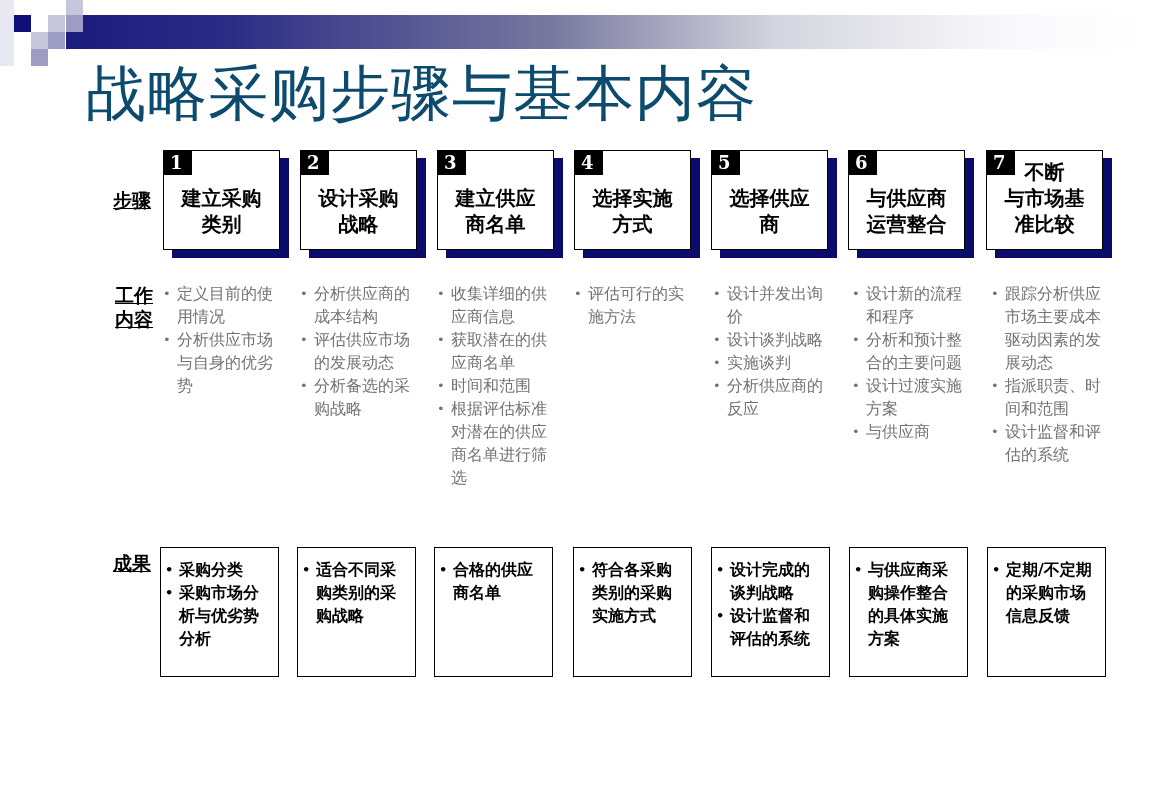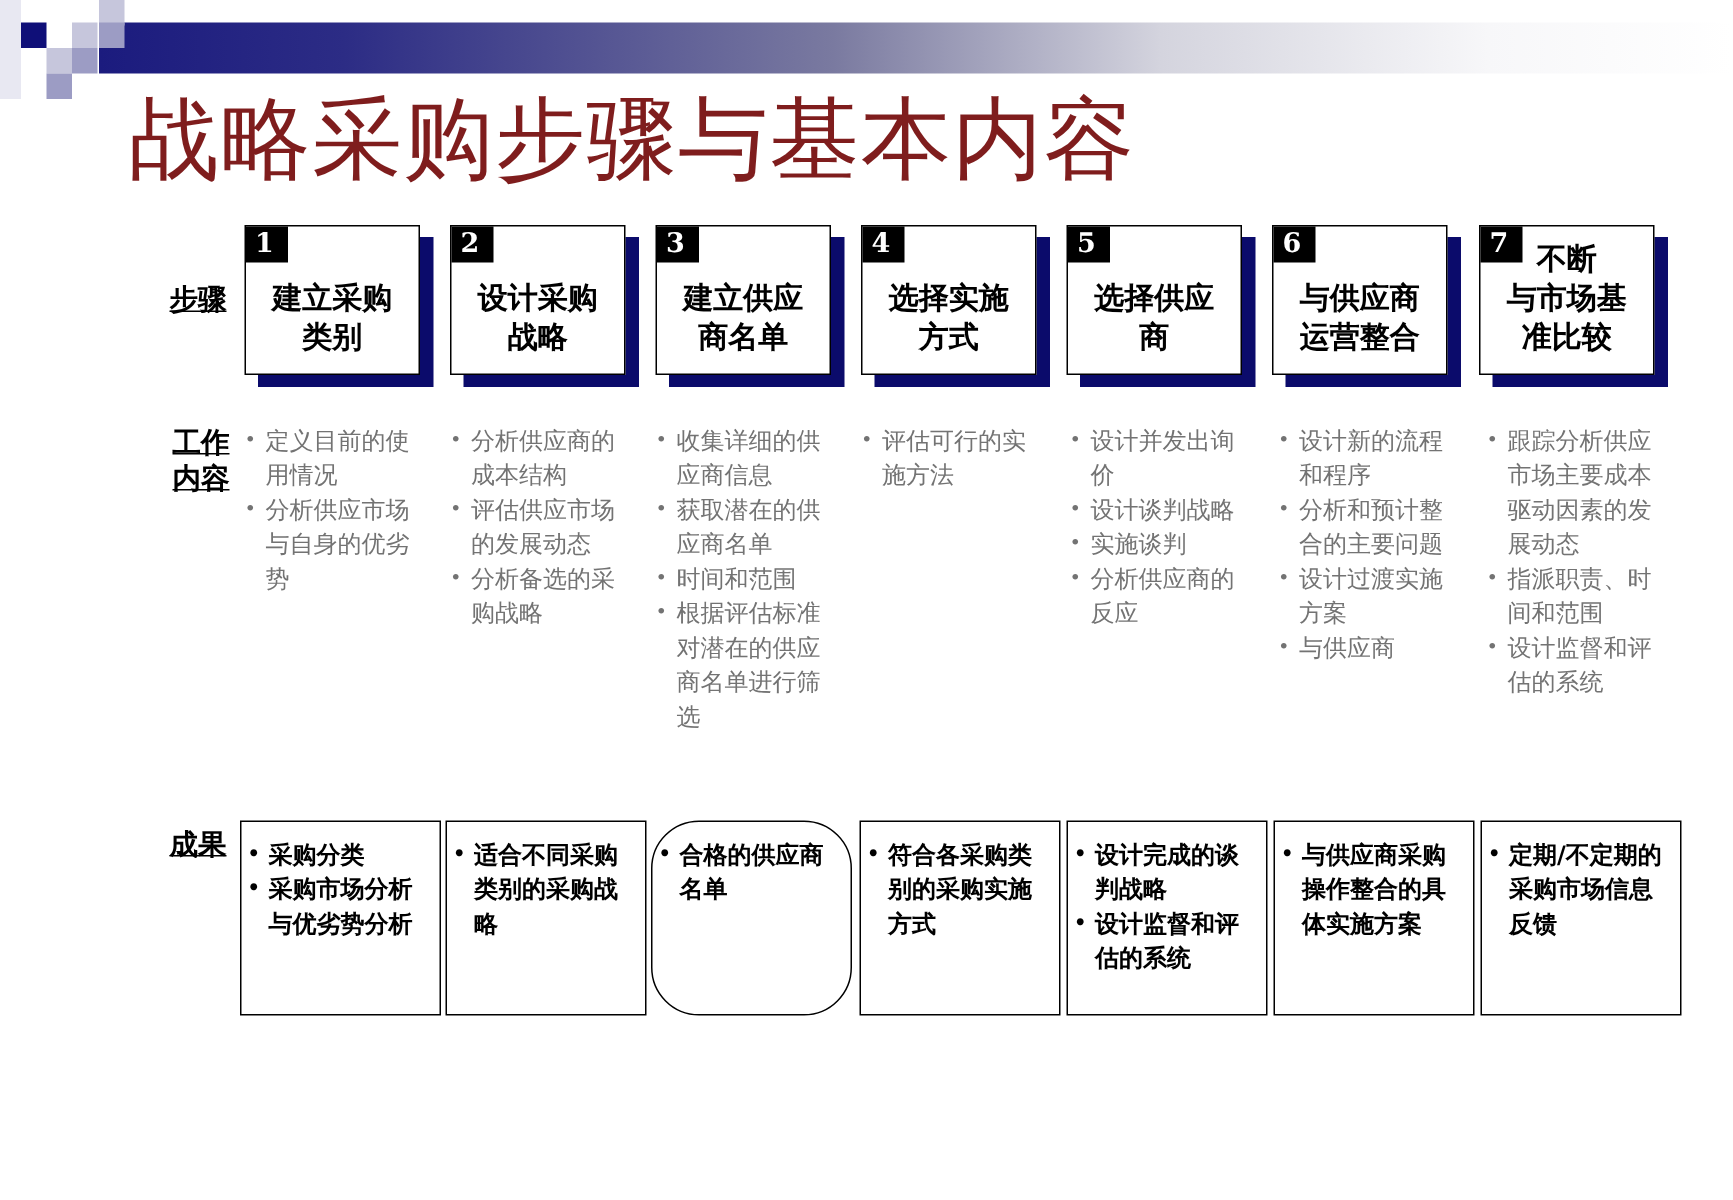--- a/index.html
+++ b/index.html
@@ -4,21 +4,21 @@
 <style>
   html, body { margin:0; padding:0; background:#ffffff; }
   body { width:1155px; height:800px; position:relative; overflow:hidden;
          font-family:"DejaVu Sans","Liberation Sans",sans-serif; color:#000; }
 
   
   .bar { position:absolute; left:66px; top:15px; width:1089px; height:34px;
          background:linear-gradient(to right,#1b1b7e 0%,#2c2c85 15%,#7a7aa0 45%,#d4d4de 65%,#f7f7f9 85%,#ffffff 100%); }
   .sq { position:absolute; width:17px; height:17px; }
   .title { position:absolute; left:86px; top:58px; font-family:"DejaVu Serif","Liberation Serif",serif;
-           font-size:60px; line-height:70px; letter-spacing:1px; color:#7f1d1d; }
+           font-size:60px; line-height:70px; letter-spacing:1px; color:#0c4a6e; }
 
   
   .rowlabel { position:absolute; font-weight:bold; font-size:19px; line-height:24px;
               text-decoration:underline; color:#000; }
 
   
   .step { position:absolute; top:150px; width:117px; height:100px; }
   .step .shadow { position:absolute; left:9px; top:8px; width:117px; height:100px; background:#0b0b6b; }
   .step .box { position:absolute; left:0; top:0; width:115px; height:98px; background:#fff; border:1px solid #000; }
   .step .num { position:absolute; left:0; top:0; width:28px; height:24px; background:#000; color:#fff;
@@ -28,21 +28,21 @@
                font-size:20px; line-height:26px; white-space:pre-line; }
   .step .lbl.top7 { top:8px; }
 
   
   .work { position:absolute; top:282px; width:118px; font-size:16px; line-height:23px; color:#737373; }
   .work ul, .res ul { list-style:none; margin:0; padding:0; }
   .work li, .res li { position:relative; padding-left:14px; }
   .work li::before, .res li::before { content:"•"; position:absolute; left:0; top:0; font-size:13px; }
 
   
-  .res { position:absolute; top:547px; width:134px; height:130px; border:1px solid #000;
+  .res { position:absolute; top:547px; width:119px; height:130px; border:1px solid #000;
          box-sizing:border-box; padding:10px 4px 0 4px; font-weight:bold; font-size:16px; line-height:23px; }
 </style>
 </head>
 <body>
 
 <div class="bar"></div>
 <div class="sq" style="left:0;top:0;width:14px;height:66px;background:#e8e8f2;"></div>
 <div class="sq" style="left:14px;top:15px;background:#0f0f78;"></div>
 <div class="sq" style="left:48px;top:15px;background:#c6c6dc;"></div>
 <div class="sq" style="left:66px;top:0;background:#c6c6dc;"></div>
@@ -177,21 +177,21 @@
       <ul>
         <li>采购分类</li>
         <li>采购市场分析与优劣势分析</li>
       </ul>
     </div>
     <div class="res" style="left: 297px;">
       <ul>
         <li>适合不同采购类别的采购战略</li>
       </ul>
     </div>
-    <div class="res" style="left: 434px; border-radius: 32px;">
+    <div class="res" style="left: 434px;">
       <ul>
         <li>合格的供应商名单</li>
       </ul>
     </div>
     <div class="res" style="left: 573px;">
       <ul>
         <li>符合各采购类别的采购实施方式</li>
       </ul>
     </div>
     <div class="res" style="left: 711px;">

